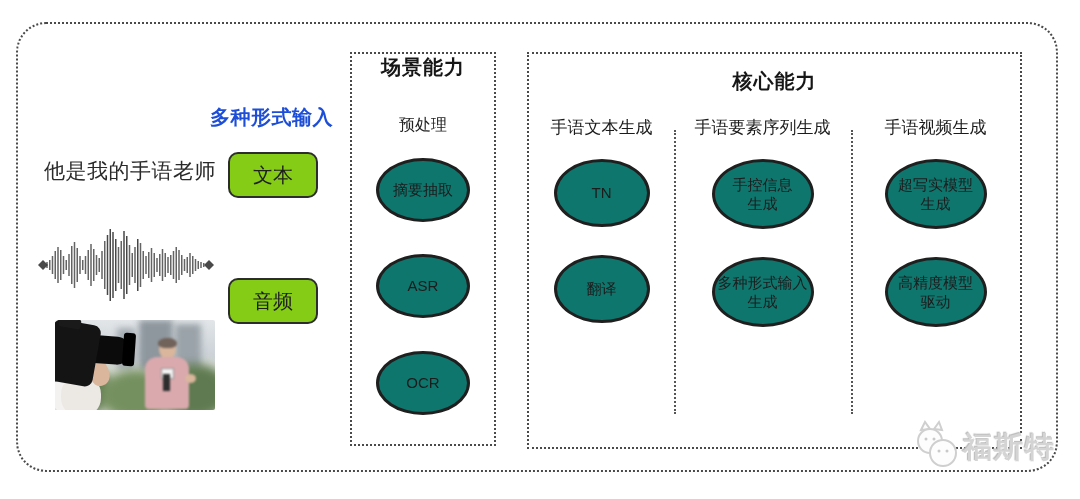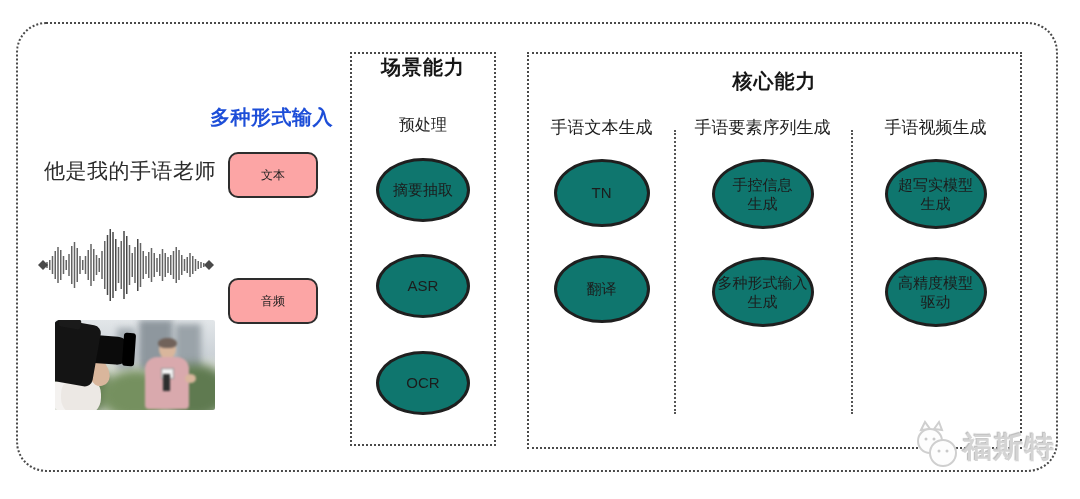--- a/index.html
+++ b/index.html
@@ -17,21 +17,21 @@
     font-size:20px;font-weight:bold;color:#1d4ed8;letter-spacing:.5px;
   }
   .sample-text{
     position:absolute;left:44px;top:157px;width:175px;
     font-size:21px;color:#2a2a2a;letter-spacing:.5px;white-space:nowrap;
   }
   .input-box{
     position:absolute;left:228px;width:86px;height:42px;
     border:2px solid #2d2d2d;border-radius:10px;
     display:flex;align-items:center;justify-content:center;
-    font-size:12px;color:#1f1f1f;background:#fca5a5;
+    font-size:20px;color:#1f1f1f;background:#84cc16;
   }
   .box-text{top:152px;}
   .box-audio{top:246px;margin-top:32px;}
   .box-video{top:343px;}
   .waveform{position:absolute;left:38px;top:225px;}
   
   .photo{position:absolute;left:55px;top:320px;width:160px;height:90px;overflow:hidden;border-radius:2px;background:linear-gradient(180deg,#e2e6e9 0%,#ccd2d7 38%,#d5dacf 55%,#cfd6c8 100%);}
   .photo .bldg{position:absolute;filter:blur(3px);}
   .b1{left:84px;top:0;width:34px;height:50px;background:#8e979e;}
   .b2{left:62px;top:8px;width:18px;height:42px;background:#a5adb3;}

